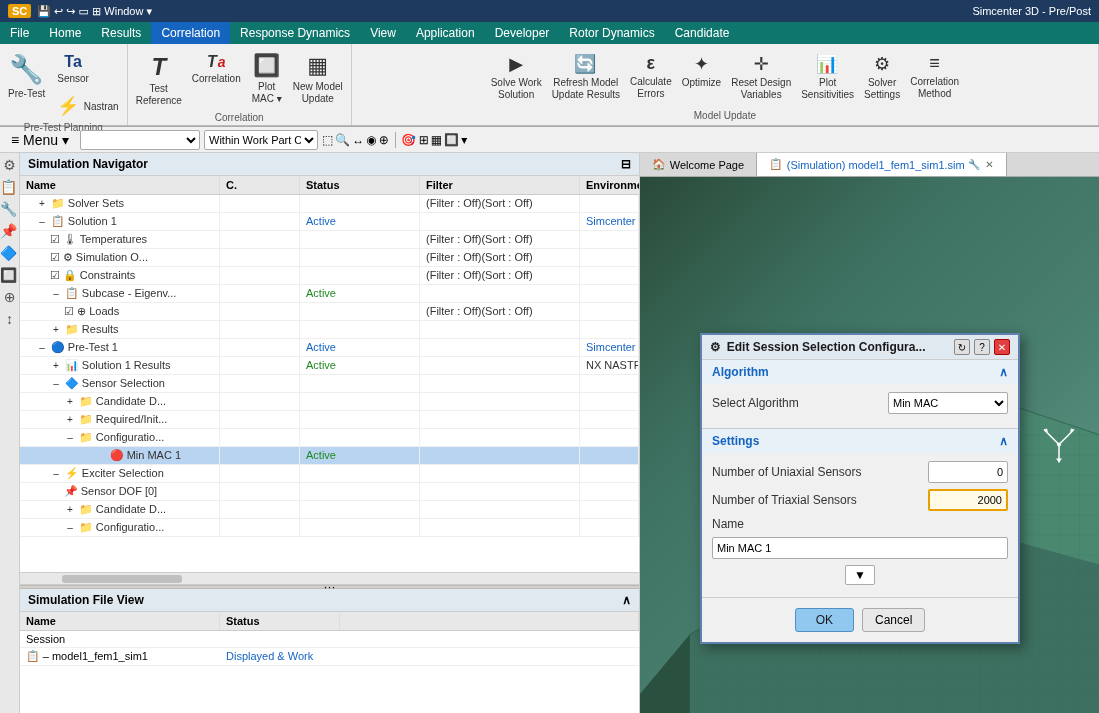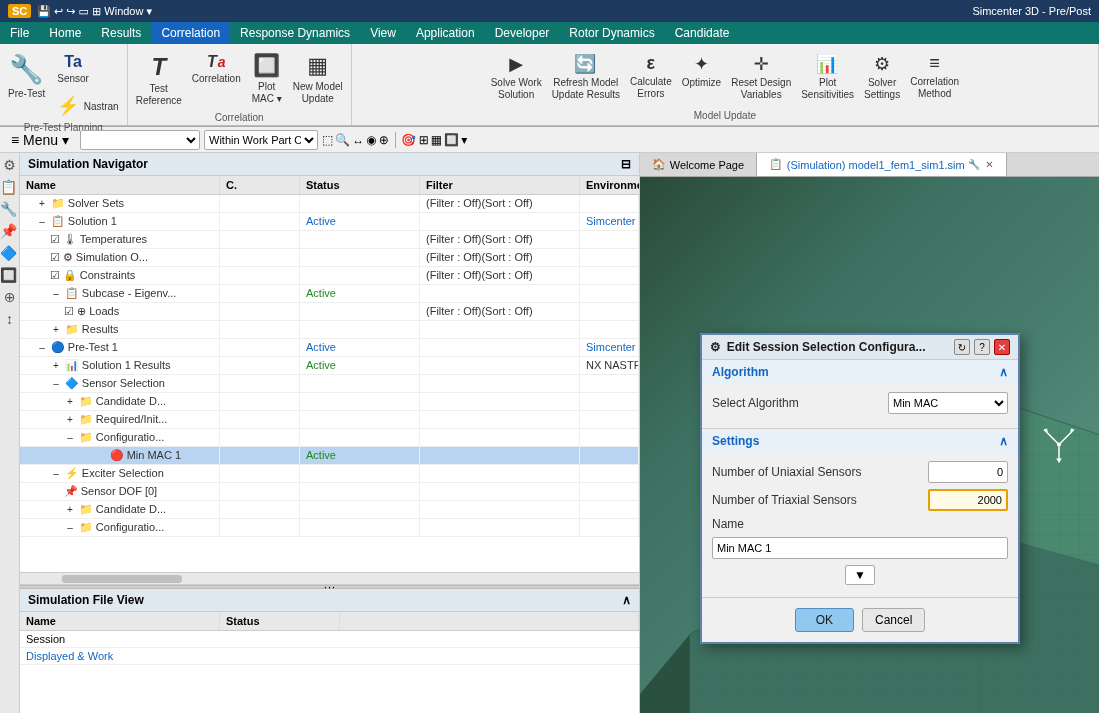--- a/index.html
+++ b/index.html
@@ -490,20 +490,23 @@
         <div class="nav-col">Name</div>
         <div class="nav-col">Status</div>
         <div class="nav-col"></div>
       </div>
       <div class="file-row">
         <div class="file-cell">Session</div>
         <div class="file-cell"></div>
         <div class="file-cell"></div>
       </div>
       <div class="file-row">
+        <div class="file-cell">
+          <span style="color:#1565c0;">📋</span> – model1_fem1_sim1
+        </div>
         <div class="file-cell blue">Displayed &amp; Work</div>
         <div class="file-cell"></div>
       </div>
     </div>
   </div>
 
   <div class="right-area">
 
     <div class="tab-bar">
       <div class="tab">

